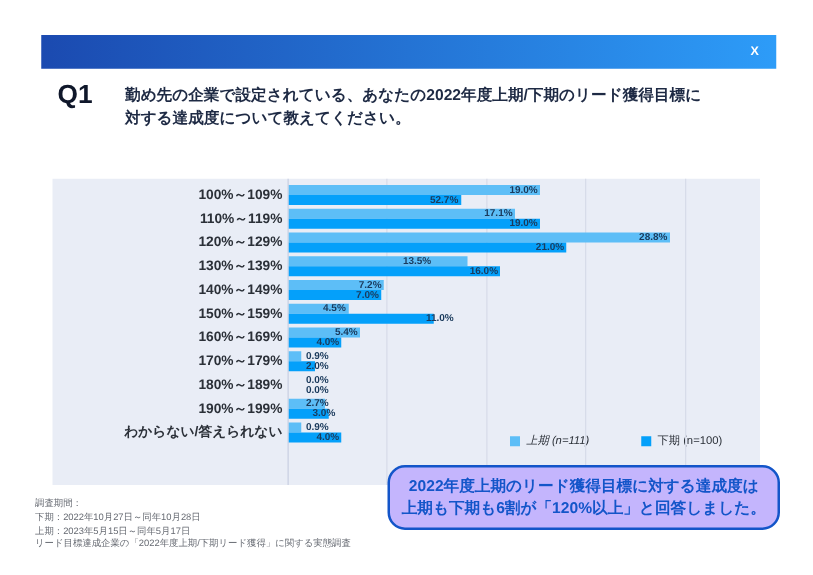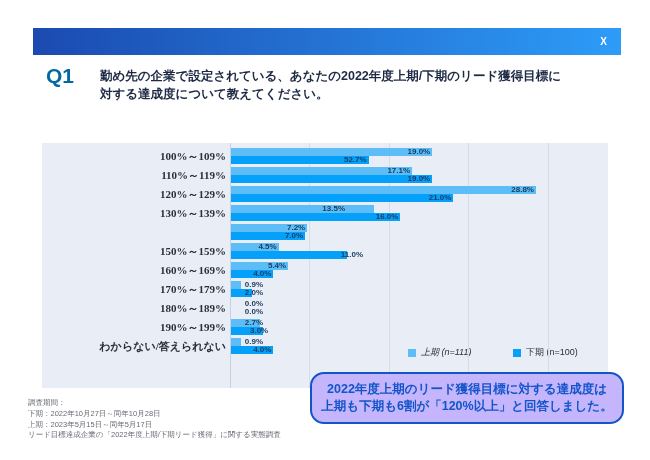--- a/index.html
+++ b/index.html
@@ -7,30 +7,30 @@
   body { font-family:"Liberation Sans","DejaVu Sans",sans-serif; }
   #screen { position:relative; width:650px; height:460px; background:#ffffff; overflow:hidden; }
 
   
   .header-bar { position:absolute; left:33px; top:28px; width:588px; height:27px;
     background:linear-gradient(90deg,#1b4ab0,#2d9cf8); }
   .close-btn { position:absolute; right:14px; top:50%; transform:translateY(-50%);
     color:#ffffff; font-size:10px; font-weight:bold; cursor:pointer; line-height:1; }
 
   
-  .q-number { position:absolute; left:46px; top:64px; font-size:21px; font-weight:bold; color:#0369a1; }
+  .q-number { position:absolute; left:46px; top:64px; font-size:21px; font-weight:bold; color:#0f172a; }
   .q-title  { position:absolute; left:100px; top:67px; font-size:12.5px; font-weight:bold;
     color:#1e2a44; line-height:18px; }
 
   
   .chart-panel { position:absolute; left:42px; top:143px; width:566px; height:245px; background:#e9edf6; }
   .gridline { position:absolute; top:0; bottom:0; width:1px; background:#d7dce9; }
   .axis-line { position:absolute; top:0; bottom:0; width:1px; background:#c9d0e2; }
   .cat-label { position:absolute; left:8px; width:176px; text-align:right;
-    font-size:11px; font-weight:bold; color:#2b3038; line-height:12px; white-space:nowrap;font-family:Liberation Serif, serif; }
+    font-size:11px; font-weight:bold; color:#2b3038; line-height:12px; white-space:nowrap; }
   .bar { position:absolute; height:8px; }
   .bar-value { position:absolute; height:8px; line-height:8.5px; font-size:8px; font-weight:bold;
     color:#1a3a5c; text-align:right; padding-right:1px; white-space:nowrap; }
   .legend-item { position:absolute; display:flex; align-items:center; gap:5px;
     font-size:9px; color:#2b3038; }
   .legend-swatch { width:8px; height:8px; display:inline-block; }
 
   
   .footnote { position:absolute; left:28px; top:398px; font-size:7.5px; color:#666a72; line-height:10.8px; }
 
@@ -82,20 +82,21 @@
       <div class="cat-label" style="top: 45px;">120%～129%</div>
       <div class="bar" style="left: 189px; top: 43px; width: 304.992px; background: rgb(93, 190, 247);"></div>
       <div class="bar-value" style="left: 188px; top: 43px; width: 304.992px;">28.8%</div>
       <div class="bar" style="left: 189px; top: 51px; width: 222.39px; background: rgb(4, 160, 250);"></div>
       <div class="bar-value" style="left: 188px; top: 51px; width: 222.39px;">21.0%</div>
       <div class="cat-label" style="top: 64px;">130%～139%</div>
       <div class="bar" style="left: 189px; top: 62px; width: 142.965px; background: rgb(93, 190, 247);"></div>
       <div class="bar-value" style="left: 188px; top: 62px; width: 116px;">13.5%</div>
       <div class="bar" style="left: 189px; top: 70px; width: 169.44px; background: rgb(4, 160, 250);"></div>
       <div class="bar-value" style="left: 188px; top: 70px; width: 169.44px;">16.0%</div>
+      <div class="cat-label" style="top: 83px;">140%～149%</div>
       <div class="bar" style="left: 189px; top: 81px; width: 76.248px; background: rgb(93, 190, 247);"></div>
       <div class="bar-value" style="left: 188px; top: 81px; width: 76.248px;">7.2%</div>
       <div class="bar" style="left: 189px; top: 89px; width: 74.13px; background: rgb(4, 160, 250);"></div>
       <div class="bar-value" style="left: 188px; top: 89px; width: 74.13px;">7.0%</div>
       <div class="cat-label" style="top: 102px;">150%～159%</div>
       <div class="bar" style="left: 189px; top: 100px; width: 47.655px; background: rgb(93, 190, 247);"></div>
       <div class="bar-value" style="left: 188px; top: 100px; width: 47.655px;">4.5%</div>
       <div class="bar" style="left: 189px; top: 108px; width: 116.49px; background: rgb(4, 160, 250);"></div>
       <div class="bar-value" style="left: 188px; top: 108px; width: 134px;">11.0%</div>
       <div class="cat-label" style="top: 121px;">160%～169%</div>

